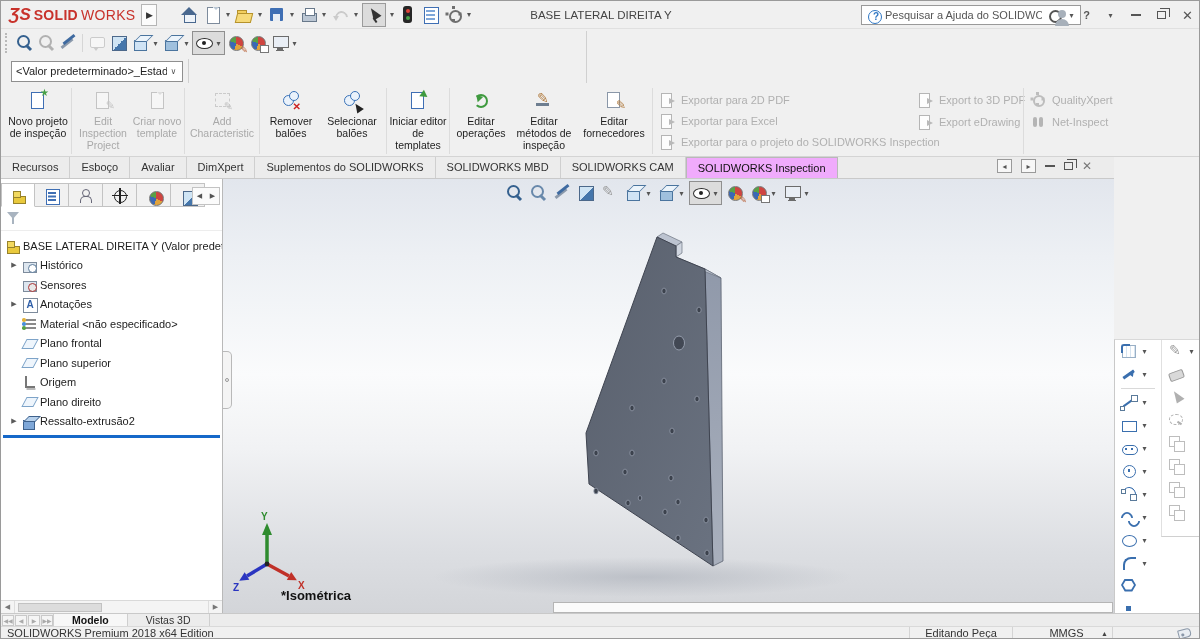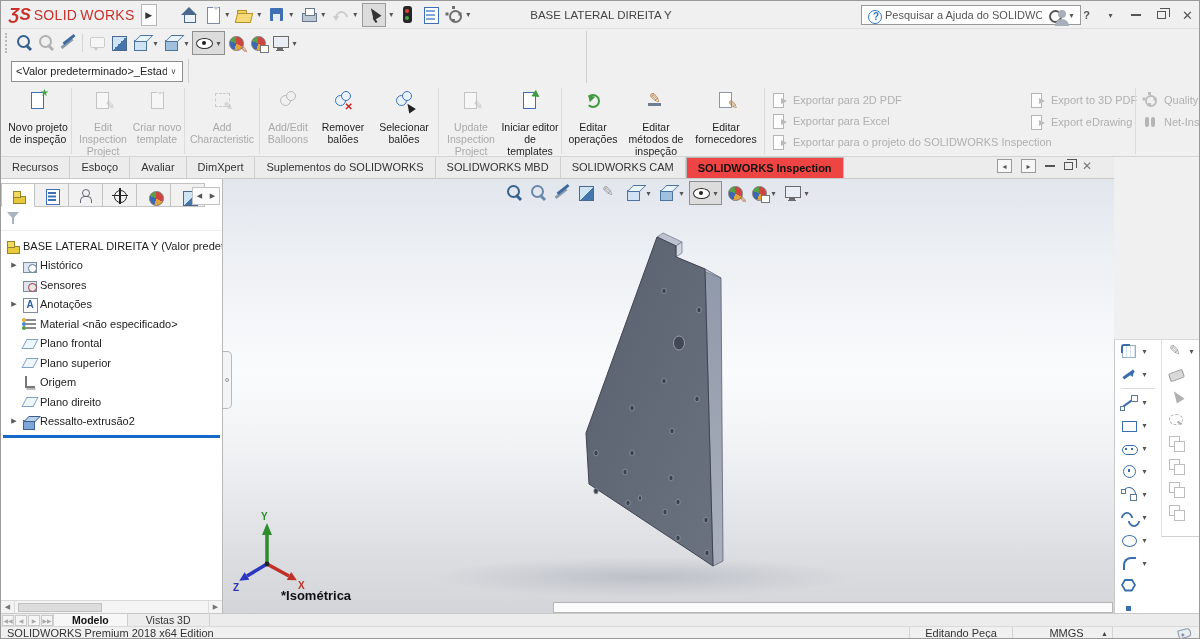--- a/index.html
+++ b/index.html
@@ -7,21 +7,21 @@
 .app{position:relative;width:1200px;height:639px;background:#f0f0f0;font-size:11px;color:#333;overflow:hidden;border:1px solid #9a9a9a}
 .ic{position:relative;display:inline-block;width:20px;height:20px;flex:none}
 .ic14{width:15px;height:15px}
 .gray{filter:grayscale(1);opacity:.42}
 .dd{font-size:8px;color:#555;width:9px;text-align:center;flex:none}
 .vsep{width:1px;background:#d6d6d6;height:18px;margin:0 3px;flex:none}
 
 .titlebar{position:absolute;top:0;left:0;width:1200px;height:28px;display:flex;align-items:center;padding-left:8px;background:#f0f0f0;border-bottom:1px solid #e0e0e0}
 .logo{display:flex;align-items:baseline;gap:3px}
 .logomark{color:#c8322b;font-weight:bold;font-style:italic;font-size:17px}
-.logosolid{color:#c8322b;font-weight:normal;font-size:14px;letter-spacing:.3px}
+.logosolid{color:#c8322b;font-weight:bold;font-size:14px;letter-spacing:.3px}
 .logoworks{color:#c8322b;font-size:14px;letter-spacing:.3px}
 .flyout{width:16px;height:22px;border:1px solid #b5b5b5;background:#fbfbfb;display:flex;align-items:center;justify-content:center;color:#333;font-size:9px;margin-left:6px}
 .tbicons{display:flex;align-items:center;margin-left:22px;gap:1px}
 .tbtn{display:flex;align-items:center;height:24px;padding:0 1px}
 .tbtn.pressed{background:#dcdcdc;border:1px solid #9b9b9b}
 .doctitle{position:absolute;left:50%;transform:translateX(-50%);color:#444;font-size:11.5px}
 .searchbox{position:absolute;right:120px;top:4px;width:220px;height:20px;border:1px solid #9a9a9a;background:#fff;display:flex;align-items:center;padding:0 4px;gap:4px}
 .ph{color:#555;flex:1;white-space:nowrap;overflow:hidden}
 .winctl{position:absolute;right:8px;top:0;height:28px;display:flex;align-items:center;gap:16px}
 .minbar{width:10px;height:2px;background:#555}
@@ -154,29 +154,29 @@
 .qtoolbar{position:absolute;top:28px;left:0;width:1200px;height:28px;display:flex;align-items:center;padding-left:2px;background:#f0f0f0}
 .drag{width:3px;height:20px;border-left:2px dotted #b9b9b9;margin:0 5px 0 2px}
 .configrow{position:absolute;top:56px;left:0;width:1200px;height:28px;display:flex;align-items:center;background:#f0f0f0}
 .combo{margin-left:10px;width:172px;height:21px;background:#fff;border:1px solid #8f8f8f;display:flex;align-items:center;padding:0 4px;gap:2px}
 .combo span.val{flex:1;white-space:nowrap;overflow:hidden;color:#222}
 .longsep{position:absolute;left:585px;top:30px;width:1px;height:52px;background:#d0d0d0}
 .longsep2{position:absolute;left:187px;top:58px;width:1px;height:24px;background:#d0d0d0}
 
 .ribbon{position:absolute;top:84px;left:0;width:1200px;height:72px;display:flex;align-items:stretch;padding:3px 0 2px 6px;background:#f0f0f0;border-bottom:1px solid #d4d4d4}
 .rbtn{display:flex;flex-direction:column;align-items:center;padding-top:2px;text-align:center;font-size:10.5px;line-height:1.12;color:#1e1e1e;flex:none}
-.rbtn .rlab{margin-top:12px}
+.rbtn .rlab{margin-top:6px}
 .rbtn.dis{color:#a9a9a9}
 .rsep{width:1px;background:#dcdcdc;margin:0 2px;flex:none}
 .rexp{display:flex;flex-direction:column;justify-content:flex-start;gap:2px;padding:2px 4px;color:#b0b0b0;font-size:11px;flex:none}
 .rexp .row{display:flex;align-items:center;gap:6px;height:20px;white-space:nowrap}
 
 .tabbar{position:absolute;top:156px;left:0;width:1113px;height:22px;display:flex;background:#ececec;border-bottom:1px solid #c9c9c9}
 .tab{padding:0 11px;line-height:21px;border-right:1px solid #cfcfcf;color:#333;white-space:nowrap}
-.tab.active{background:#ef4444;font-weight:bold;border:1px solid #b9b9b9;border-bottom:none;color:#111}
+.tab.active{background:#f0abfc;font-weight:normal;border:1px solid #b9b9b9;border-bottom:none;color:#111}
 .tabbar-ctl{position:absolute;top:158px;left:996px;display:flex;align-items:center;gap:9px}
 .wbox{width:15px;height:14px;border:1px solid #9a9a9a;background:#f7f7f7;display:flex;align-items:center;justify-content:center;font-size:8px;color:#555}
 
 .main{position:absolute;top:178px;left:0;width:1200px;height:434px}
 .ftree{position:absolute;left:0;top:0;width:222px;height:434px;background:#fff;border-right:1px solid #b9b9b9;overflow:hidden}
 .mgrtabs{display:flex;align-items:flex-end;height:28px;padding-top:3px;background:#fff;position:relative}
 .mtab{width:34px;height:24px;border:1px solid #c3c3c3;border-left:none;background:#f1f1f1;display:flex;align-items:center;justify-content:center}
 .mtab:first-child{border-left:1px solid #c3c3c3;background:#fff;border-bottom-color:#fff}
 .mgrarrows{position:absolute;right:2px;bottom:2px;display:flex;border:1px solid #c3c3c3;background:#fbfbfb}
 .mgrarrows span{width:13px;height:16px;display:flex;align-items:center;justify-content:center;font-size:7px;color:#555}
@@ -348,41 +348,33 @@
     <div class="rbtn dis" style="width:50px">
         <span class="ic ic-doc gray"></span>
         <span class="rlab">Criar novo template</span>
       </div>
     <span class="rsep"></span>
     <div class="rbtn dis" style="width:70px">
         <span class="ic ic-dash gray"></span>
         <span class="rlab">Add Characteristic</span>
       </div>
     <span class="rsep"></span>
-    <div class="rbtn dis" style="width:52px">
-        <span class="ic ic-balloon gray"></span>
-        <span class="rlab">Add/Edit Balloons</span>
-      </div>
     <div class="rbtn" style="width:58px">
         <span class="ic ic-balloon">
           <span class="bx">✕</span>
         </span>
         <span class="rlab">Remover balões</span>
       </div>
     <div class="rbtn" style="width:64px">
         <span class="ic ic-balloon">
           <span class="bcur"></span>
         </span>
         <span class="rlab">Selecionar balões</span>
       </div>
     <span class="rsep"></span>
-    <div class="rbtn dis" style="width:60px">
-        <span class="ic ic-editdoc gray"></span>
-        <span class="rlab">Update Inspection Project</span>
-      </div>
     <div class="rbtn" style="width:58px">
         <span class="ic ic-starteditor"></span>
         <span class="rlab">Iniciar editor de templates</span>
       </div>
     <span class="rsep"></span>
     <div class="rbtn" style="width:58px">
         <span class="ic ic-ops"></span>
         <span class="rlab">Editar operações</span>
       </div>
     <div class="rbtn" style="width:68px">

